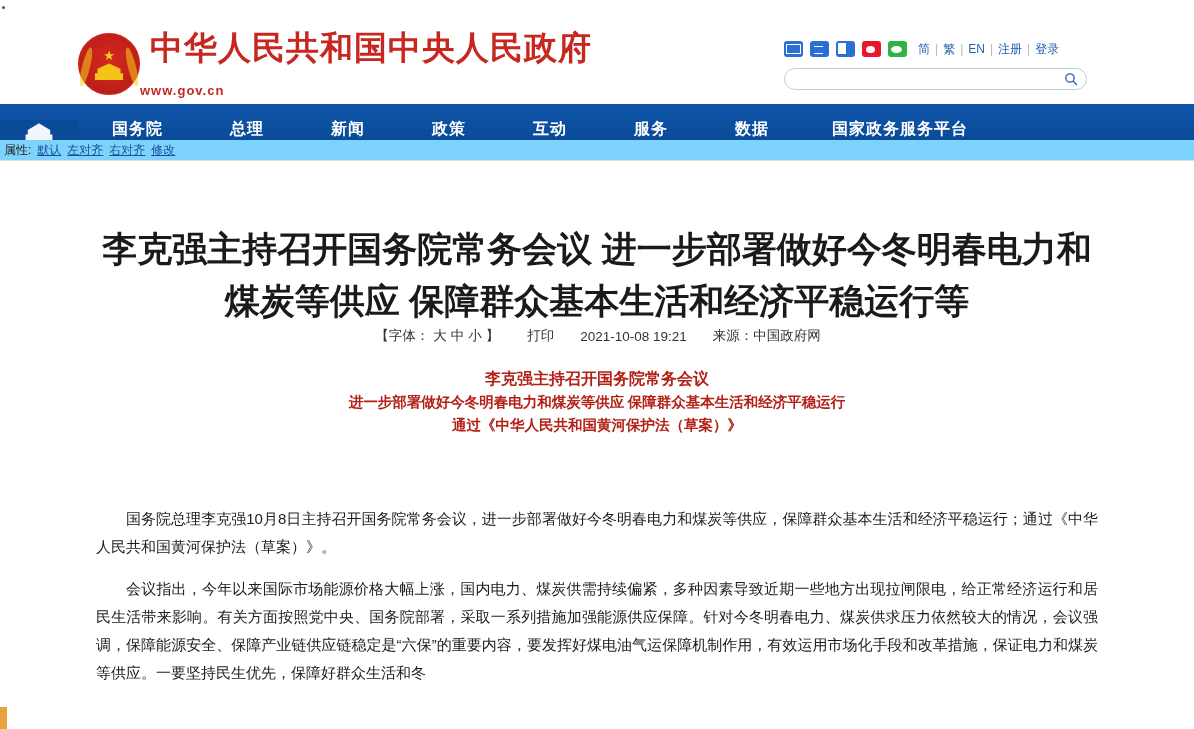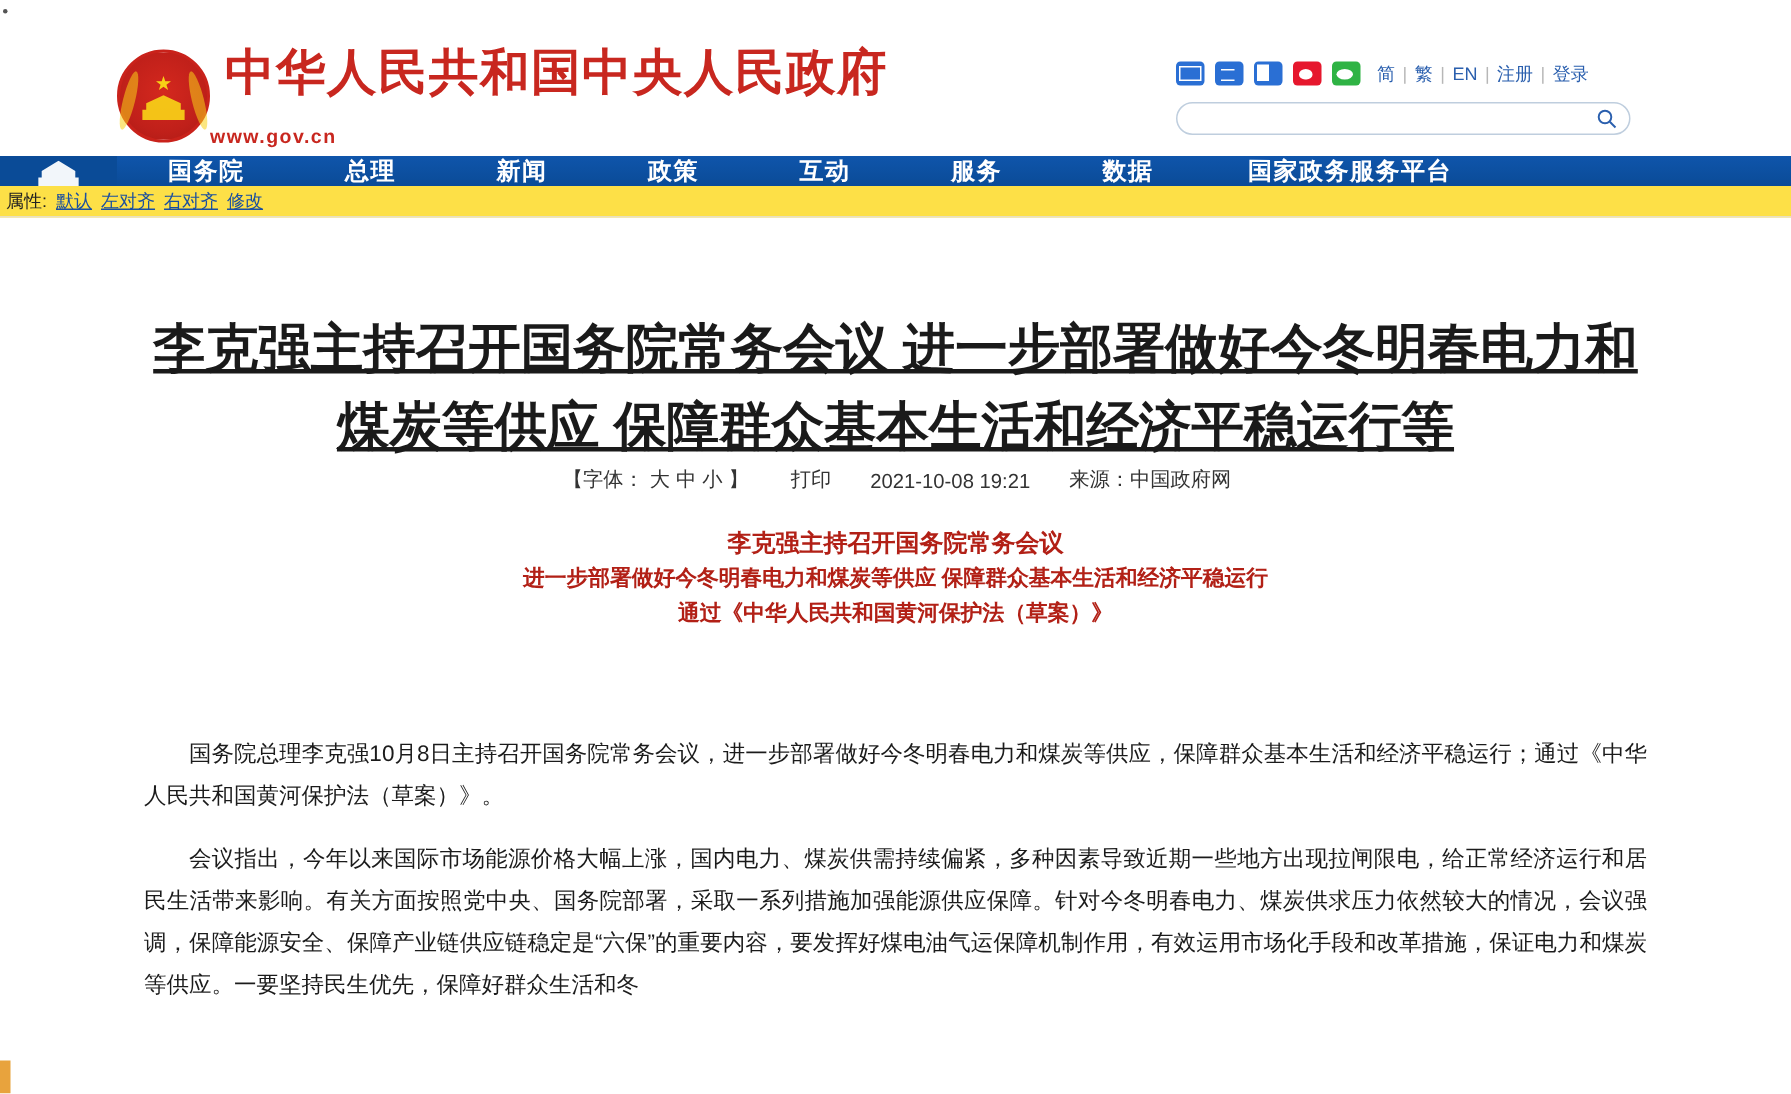--- a/index.html
+++ b/index.html
@@ -210,25 +210,25 @@
     position: absolute;
     right: 8px;
     top: 3px;
     width: 14px;
     height: 14px;
   }
   .search-btn svg { display: block; }
 
   
   .nav {
-    height: 20px;
+    height: 36px;
     background: #0b4d9e;
     background: linear-gradient(180deg, #0f55ab 0%, #0a4b97 100%);
     display: flex;
-    align-items: center;
+    align-items: flex-end;
     color: #fff;
   }
   .nav-home {
     width: 78px;
     display: flex;
     align-items: center;
     justify-content: center;
     background: #0a4b97;
   }
   .nav-home .gate-icon {
@@ -253,21 +253,21 @@
     font-weight: bold;
     color: #fff;
     letter-spacing: 1px;
     cursor: pointer;
   }
   .nav-item.wide { padding: 0 28px; }
 
   
   .attr-bar {
     height: 20px;
-    background: #fde047;
+    background: #7dd3fc;
     border-bottom: 1px solid #e8e0c0;
     font-size: 12px;
     color: #333;
     display: flex;
     align-items: center;
     padding-left: 4px;
     gap: 6px;
   }
   .attr-bar a {
     color: #1a4fa0;
@@ -282,21 +282,20 @@
   }
   .art-title {
     margin-top: 62px;
     text-align: center;
     font-size: 35px;
     line-height: 52px;
     font-weight: bold;
     color: #1a1a1a;
     letter-spacing: 0px;
     font-family: "Liberation Sans", sans-serif;
-    text-decoration: underline;
   }
   .meta {
     font-size: 13.5px;
     color: #333;
     display: flex;
     justify-content: center;
     align-items: center;
     gap: 26px;
   }
   .meta .font-pick span { margin: 0 2px; cursor: pointer; }

